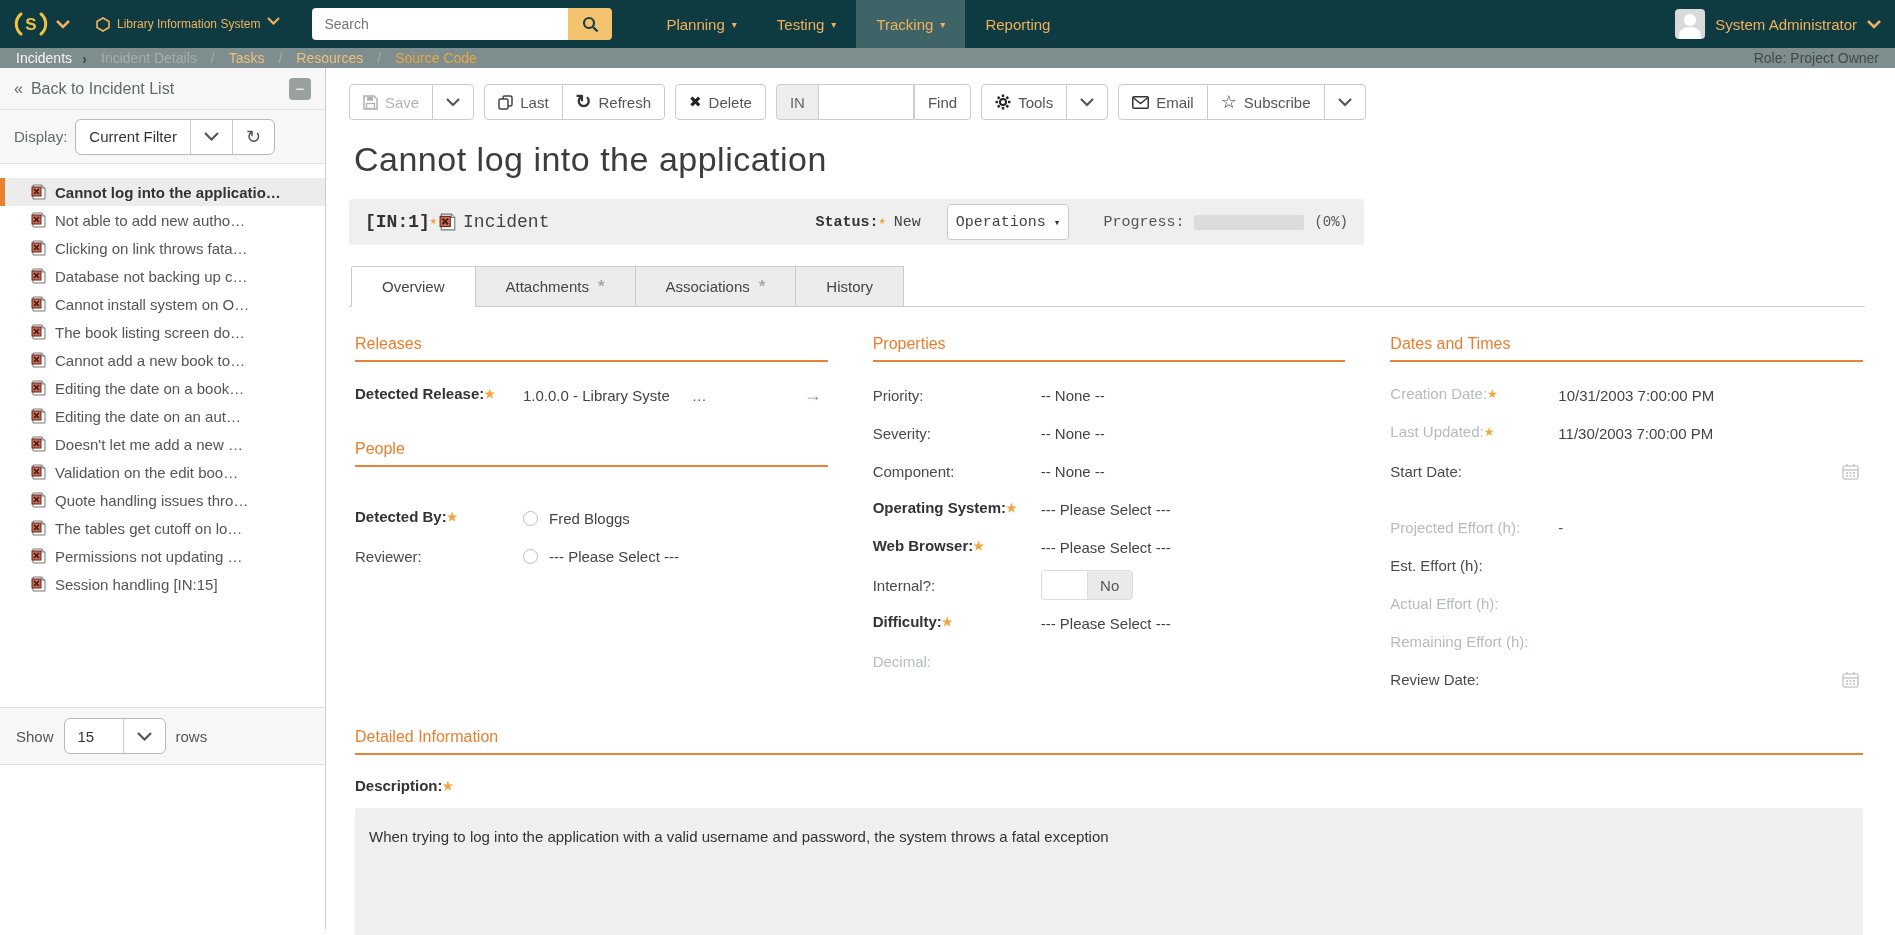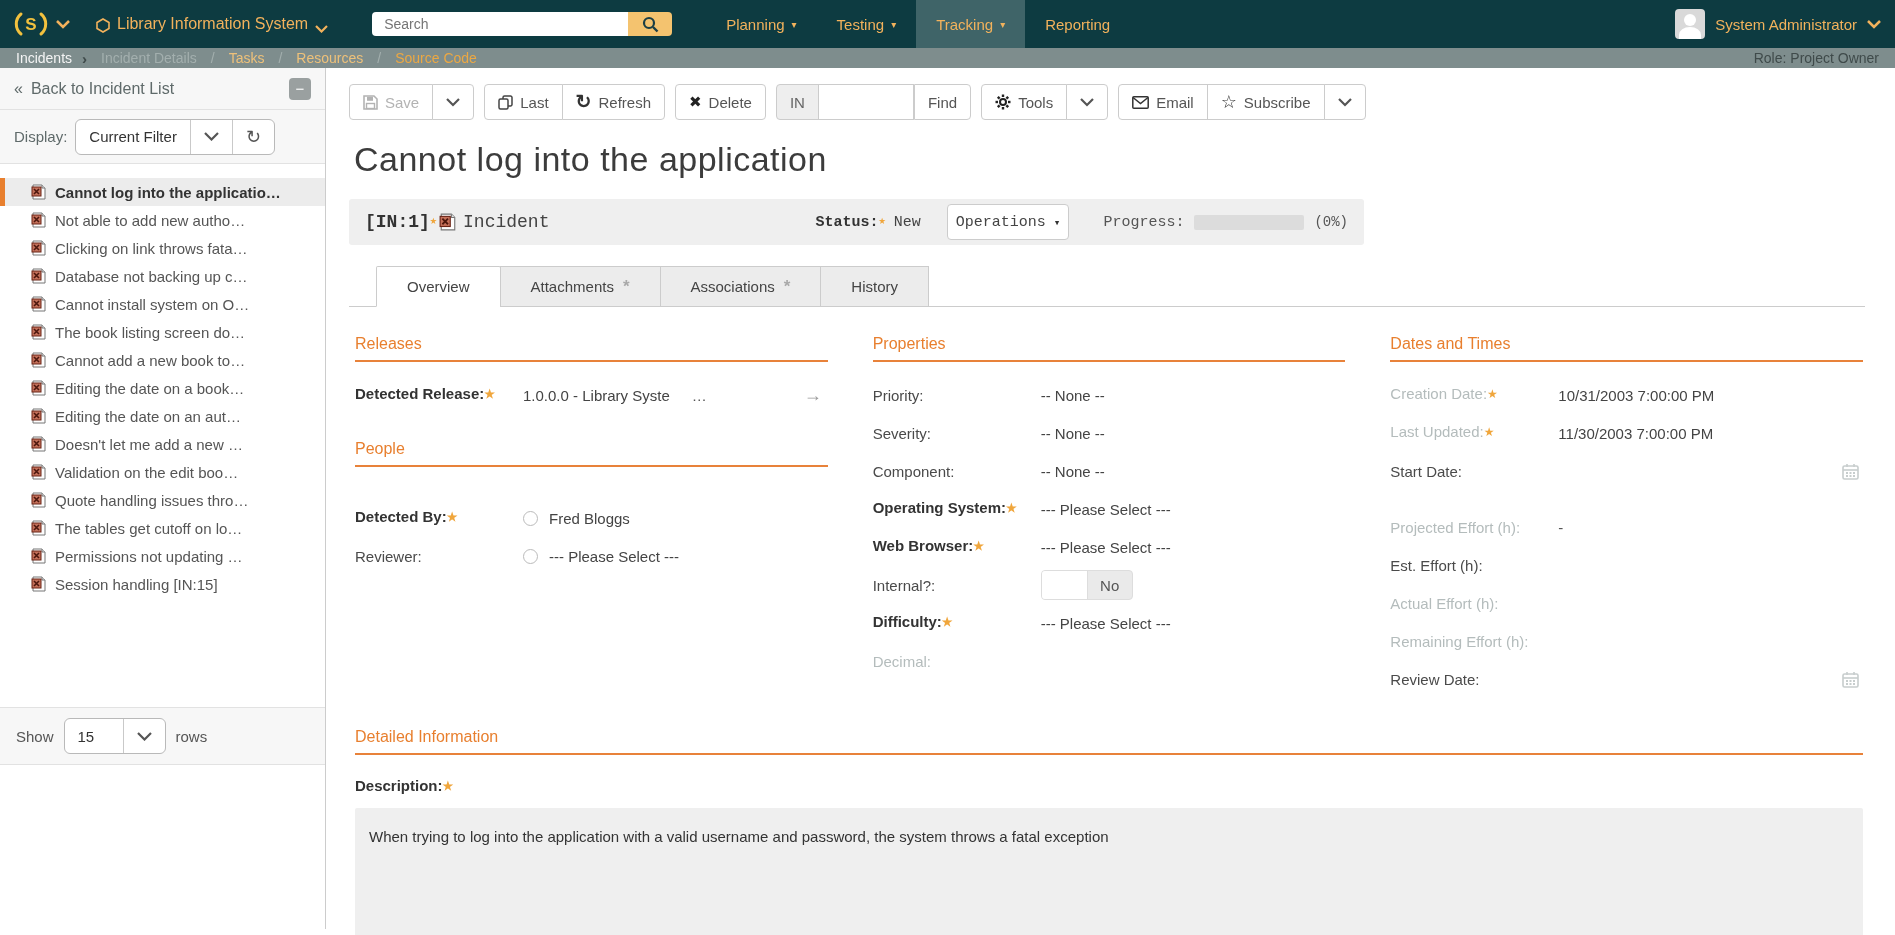--- a/index.html
+++ b/index.html
@@ -2,22 +2,22 @@
 <html><head>
 <meta charset="utf-8">
 <style>
   * { box-sizing: border-box; margin: 0; padding: 0; }
   html,body { width:1895px; height:935px; overflow:hidden; background:#fff;
               font-family:"Liberation Sans", sans-serif; }
 
   
   .hdr { height:48px; background:#0d3b41; display:flex; align-items:center; padding:0 14px; }
   .logo-wrap { display:flex; align-items:center; gap:8px; cursor:pointer; }
-  .proj { display:flex; align-items:flex-end; gap:7px; margin-left:26px; color:#f2b25c; font-size:16px; cursor:pointer; }
-  .search { display:flex; margin-left:44px; height:24px; width:300px;justify-content:flex-end; }
+  .proj { display:flex; align-items:flex-start; gap:7px; margin-left:26px; color:#f2b25c; font-size:12px; cursor:pointer; }
+  .search { display:flex; margin-left:32px; height:32px; width:300px;justify-content:flex-end; }
   .search input { flex:1; border:none; outline:none; padding:0 12px; font-size:14px; color:#444;
                   border-radius:4px 0 0 4px; background:#fff; }
   .search .sbtn { width:44px; background:#f4c36f; border:none; border-radius:0 4px 4px 0;
                   display:flex; align-items:center; justify-content:center; cursor:pointer; }
   .nav { display:flex; margin-left:34px; height:48px; }
   .nav-item { display:flex; align-items:center; gap:7px; padding:0 20px; color:#f2b25c;
               font-size:15px; cursor:pointer; height:48px; }
   .nav-item.active { background:#3f6468; }
   .nav-item .tri { font-size:10px; }
   .user { margin-left:auto; display:flex; align-items:center; gap:10px; color:#f2b25c;
@@ -88,21 +88,21 @@
   .sb-status-val { font-size:15px; color:#444; margin:0 26px 0 8px; }
   .ops-btn { background:#fff; border:1px solid #ccc; border-radius:4px; height:36px; padding:0 8px;
              display:flex; align-items:center; gap:8px; font-size:15px; color:#444; cursor:pointer; }
   .prog-label { font-size:15px; color:#555; margin-left:34px; }
   .prog-track { width:110px; height:15px; background:#dcdcdc; border-radius:2px; margin-left:10px; }
   .prog-pct { font-size:14px; color:#555; margin-left:10px; }
 
   .tabs { display:flex; margin-top:20px; border-bottom:1px solid #ccc; padding-left:2px; }
   .tab { position:relative; bottom:-1px; background:#ececec; border:1px solid #ccc; margin-right:-1px;
          padding:11px 30px; font-size:15px; color:#444; cursor:pointer; display:flex; gap:9px; align-items:center; }
-  .tab.active { background:#fff; border-bottom-color:#fff; border-radius:2px 2px 0 0;margin-left:25px; }
+  .tab.active { background:#fff; border-bottom-color:#fff; border-radius:2px 2px 0 0; }
   .tab-badge { color:#a9a9a9; font-weight:bold; font-size:17px; line-height:.8; }
 
   .ovgrid { display:grid; grid-template-columns:1fr 1fr 1fr; column-gap:45px; margin-top:28px; padding:0 2px 0 6px; }
   .sec-h { color:#e87f2e; font-size:16px; padding-bottom:7px; border-bottom:2px solid #e8823a; margin-bottom:14px; }
   .frow { display:flex; align-items:center; min-height:38px; font-size:15px; }
   .flabel { width:168px; flex-shrink:0; color:#4a4a4a; }
   .flabel.b { font-weight:bold; color:#333; }
   .flabel.dim { color:#b4bcbc; }
   .fval { color:#444; }
   .fval.dimv { color:#555; }

